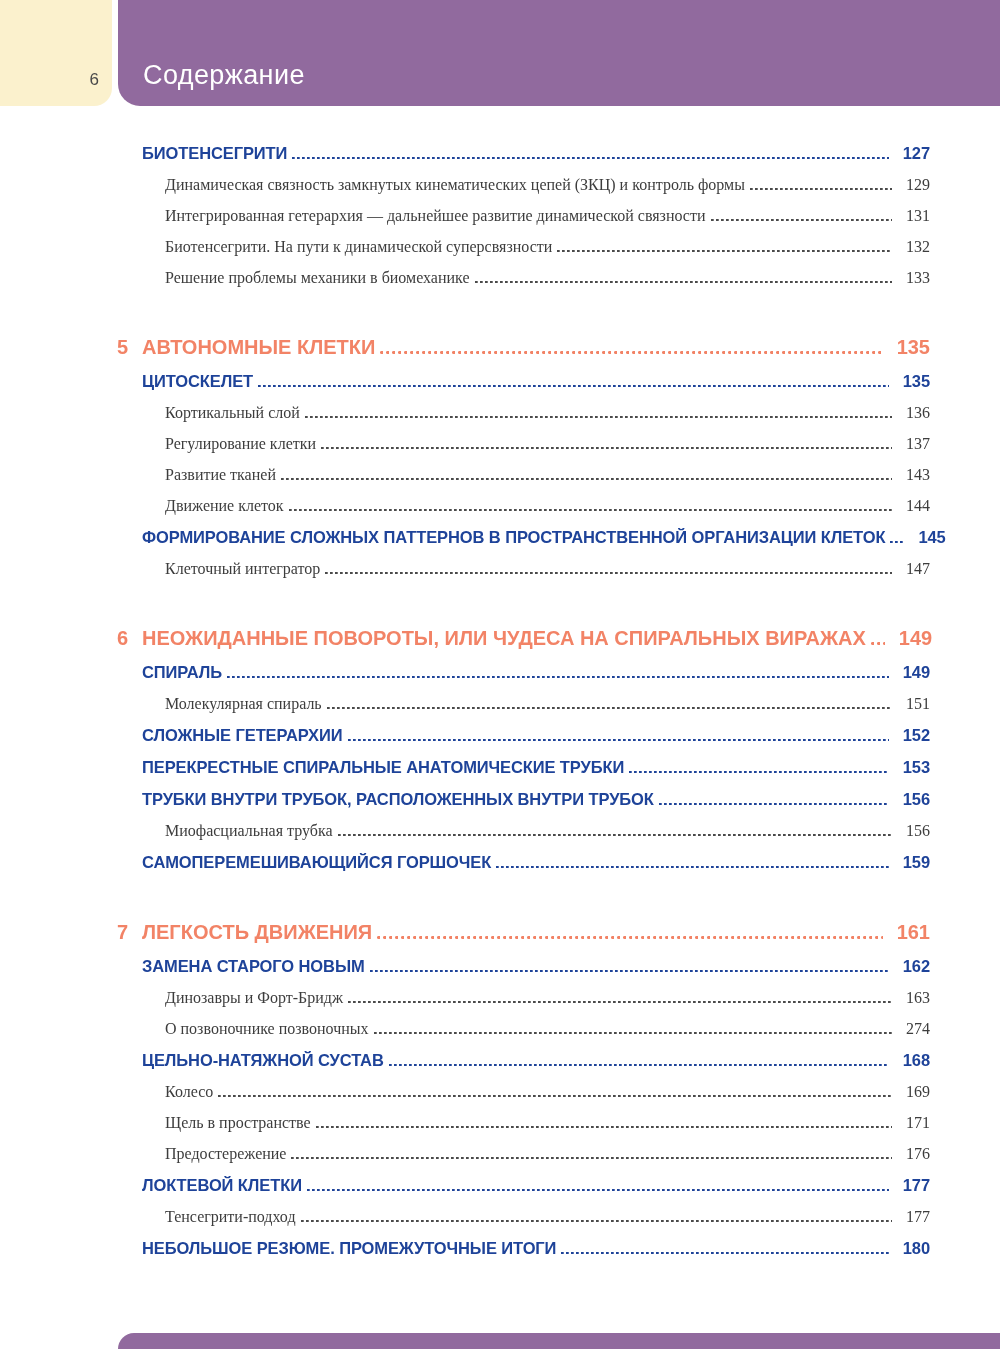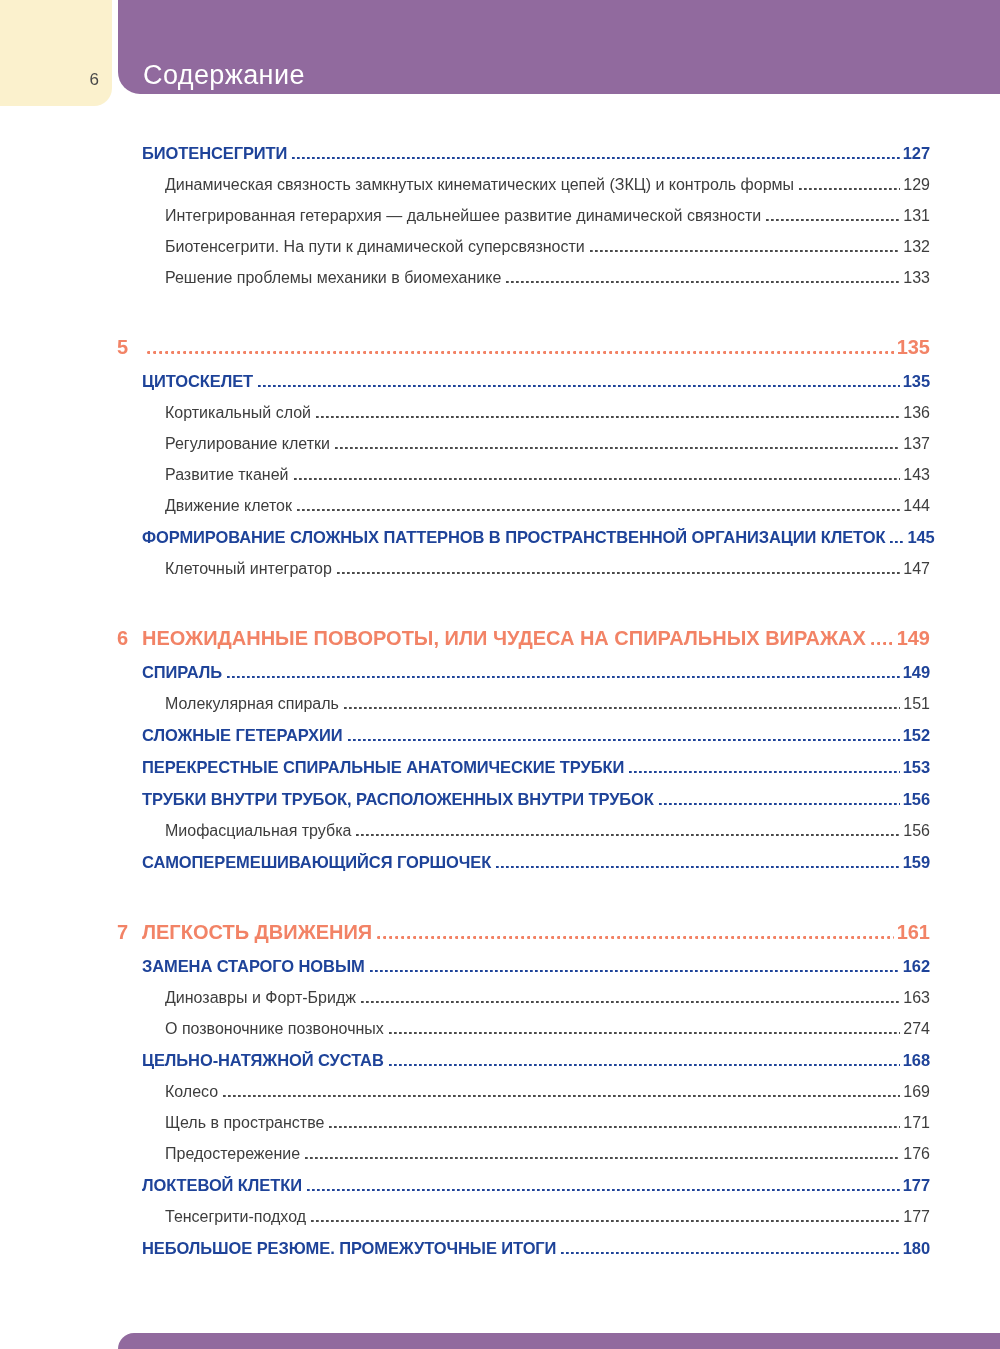--- a/index.html
+++ b/index.html
@@ -18,21 +18,21 @@
   
   .folio-tab{
     position:absolute;top:0;left:0;width:112px;height:106px;
     background:var(--cream);border-radius:0 0 18px 0;
   }
   .folio-num{
     position:absolute;right:13px;bottom:16px;
     font-size:17px;color:#4a4a4a;
   }
   .header-bar{
-    position:absolute;top:0;left:118px;right:0;height:94px;
+    position:absolute;top:0;left:118px;right:0;height:106px;
     background:var(--purple);border-radius:0 0 0 22px;
   }
   .header-title{
     position:absolute;left:25px;top:61px;
     font-size:27px;line-height:28px;color:#ffffff;letter-spacing:.4px;
   }
   
   .footer-bar{
     position:absolute;bottom:0;left:118px;right:0;height:16px;
     background:var(--purple);border-radius:16px 0 0 0;
@@ -48,38 +48,38 @@
   .row:first-child{margin-top:0;justify-content:flex-end;}
   .row.chapter{margin-top:48px;}
   .row.chapter + .row{margin-top:12px;}
   .row .leader{
     flex:1 1 auto;min-width:14px;height:4px;
     margin:0 3px 3px 5px;
     background-image:radial-gradient(circle at 1.4px 2px, var(--dotc) 1.1px, transparent 1.5px);
     background-size:5px 4px;background-repeat:repeat-x;background-position:left bottom;
   }
   .row .label{flex:0 0 auto;}
-  .row .pageno{flex:0 0 auto;}
+  .row .pageno{flex:0 0 auto;margin-left:11px;}
   .row.chapter{
     padding-left:117px;color:var(--orange);--dotc:var(--orange);
     font-weight:bold;font-size:20px;line-height:24px;
   }
   .row.chapter .num{flex:0 0 25px;width:25px;}
   .row.chapter .leader{
     height:5px;margin-bottom:4px;
     background-image:radial-gradient(circle at 1.7px 2.5px, var(--dotc) 1.4px, transparent 1.8px);
     background-size:6px 5px;
   }
   .row.section{
     padding-left:142px;color:var(--blue);--dotc:var(--blue);
     font-weight:bold;font-size:16.5px;line-height:20px;letter-spacing:-0.1px;
   }
   .row.sub{
     padding-left:165px;color:var(--subtext);--dotc:#4a4a4a;
-    font-weight:normal;font-size:16px;line-height:19px;
+    font-weight:normal;font-size:16px;line-height:19px;font-family:Liberation Serif, serif;
   }
 </style>
 </head>
 <body>
 
 <div class="folio-tab">
   <span class="folio-num">6</span>
 </div>
 
 <div class="header-bar">
@@ -107,20 +107,21 @@
       <span class="leader"></span>
       <span class="pageno">132</span>
     </div>
     <div class="row sub">
       <span class="label">Решение проблемы механики в биомеханике</span>
       <span class="leader"></span>
       <span class="pageno">133</span>
     </div>
     <div class="row chapter">
       <span class="num">5</span>
+      <span class="label">АВТОНОМНЫЕ КЛЕТКИ</span>
       <span class="leader"></span>
       <span class="pageno">135</span>
     </div>
     <div class="row section">
       <span class="label">ЦИТОСКЕЛЕТ</span>
       <span class="leader"></span>
       <span class="pageno">135</span>
     </div>
     <div class="row sub">
       <span class="label">Кортикальный слой</span>

